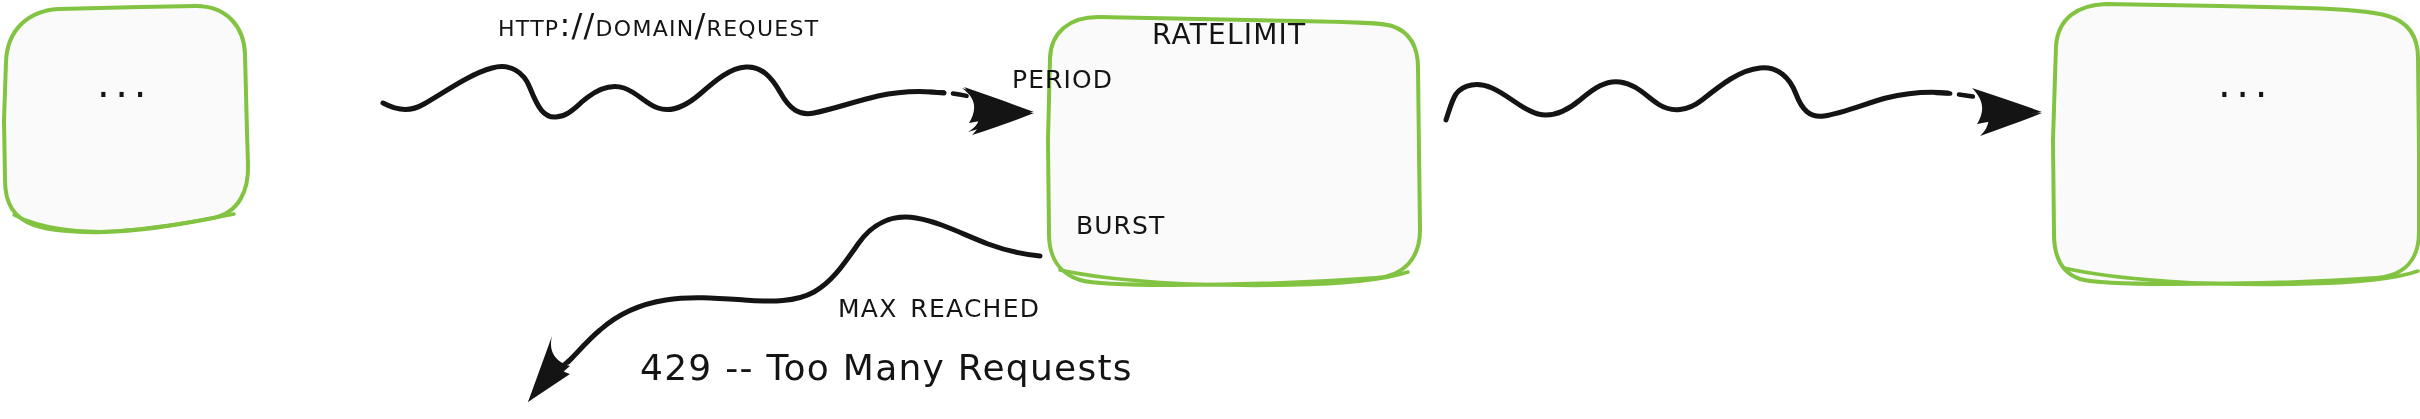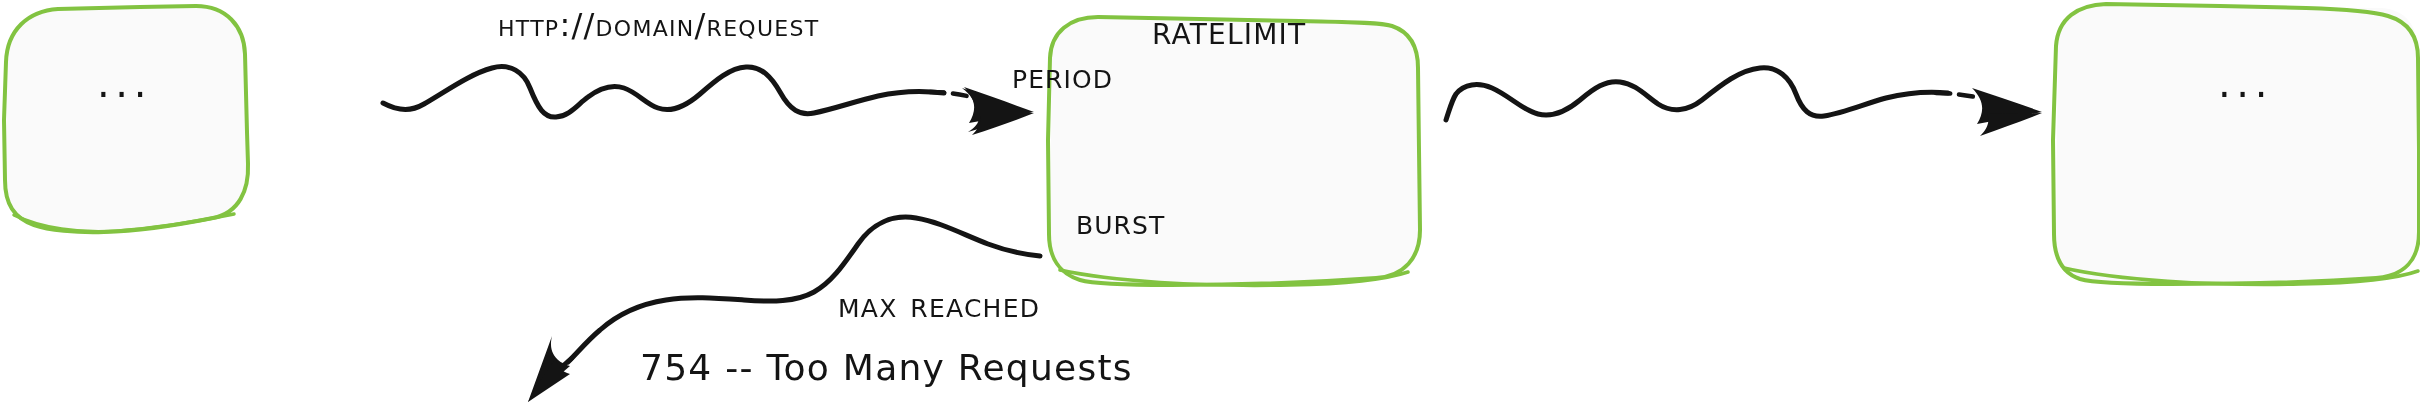--- a/index.html
+++ b/index.html
@@ -201,15 +201,15 @@
 
   <div class="label box-title" style="left:1152px; top:7px;">RateLimit</div>
 
   <div class="label box-item" style="left:1012px; top:55px;">Period</div>
   <div class="label box-item" style="left:1076px; top:189px;margin-top:12px;">Burst</div>
 
 
   <div class="label ellipsis-label" style="left:2218px; top:63px;">...</div>
 
   <div class="label bottom-label" style="left:838px; top:284px;">Max Reached</div>
-  <div class="label bottom-label caps-exact" style="left:640px; top:347px;">754 -- Too Many Requests</div>
+  <div class="label bottom-label caps-exact" style="left:640px; top:347px;">429 -- Too Many Requests</div>
 
 </div>
 
 </body></html>

